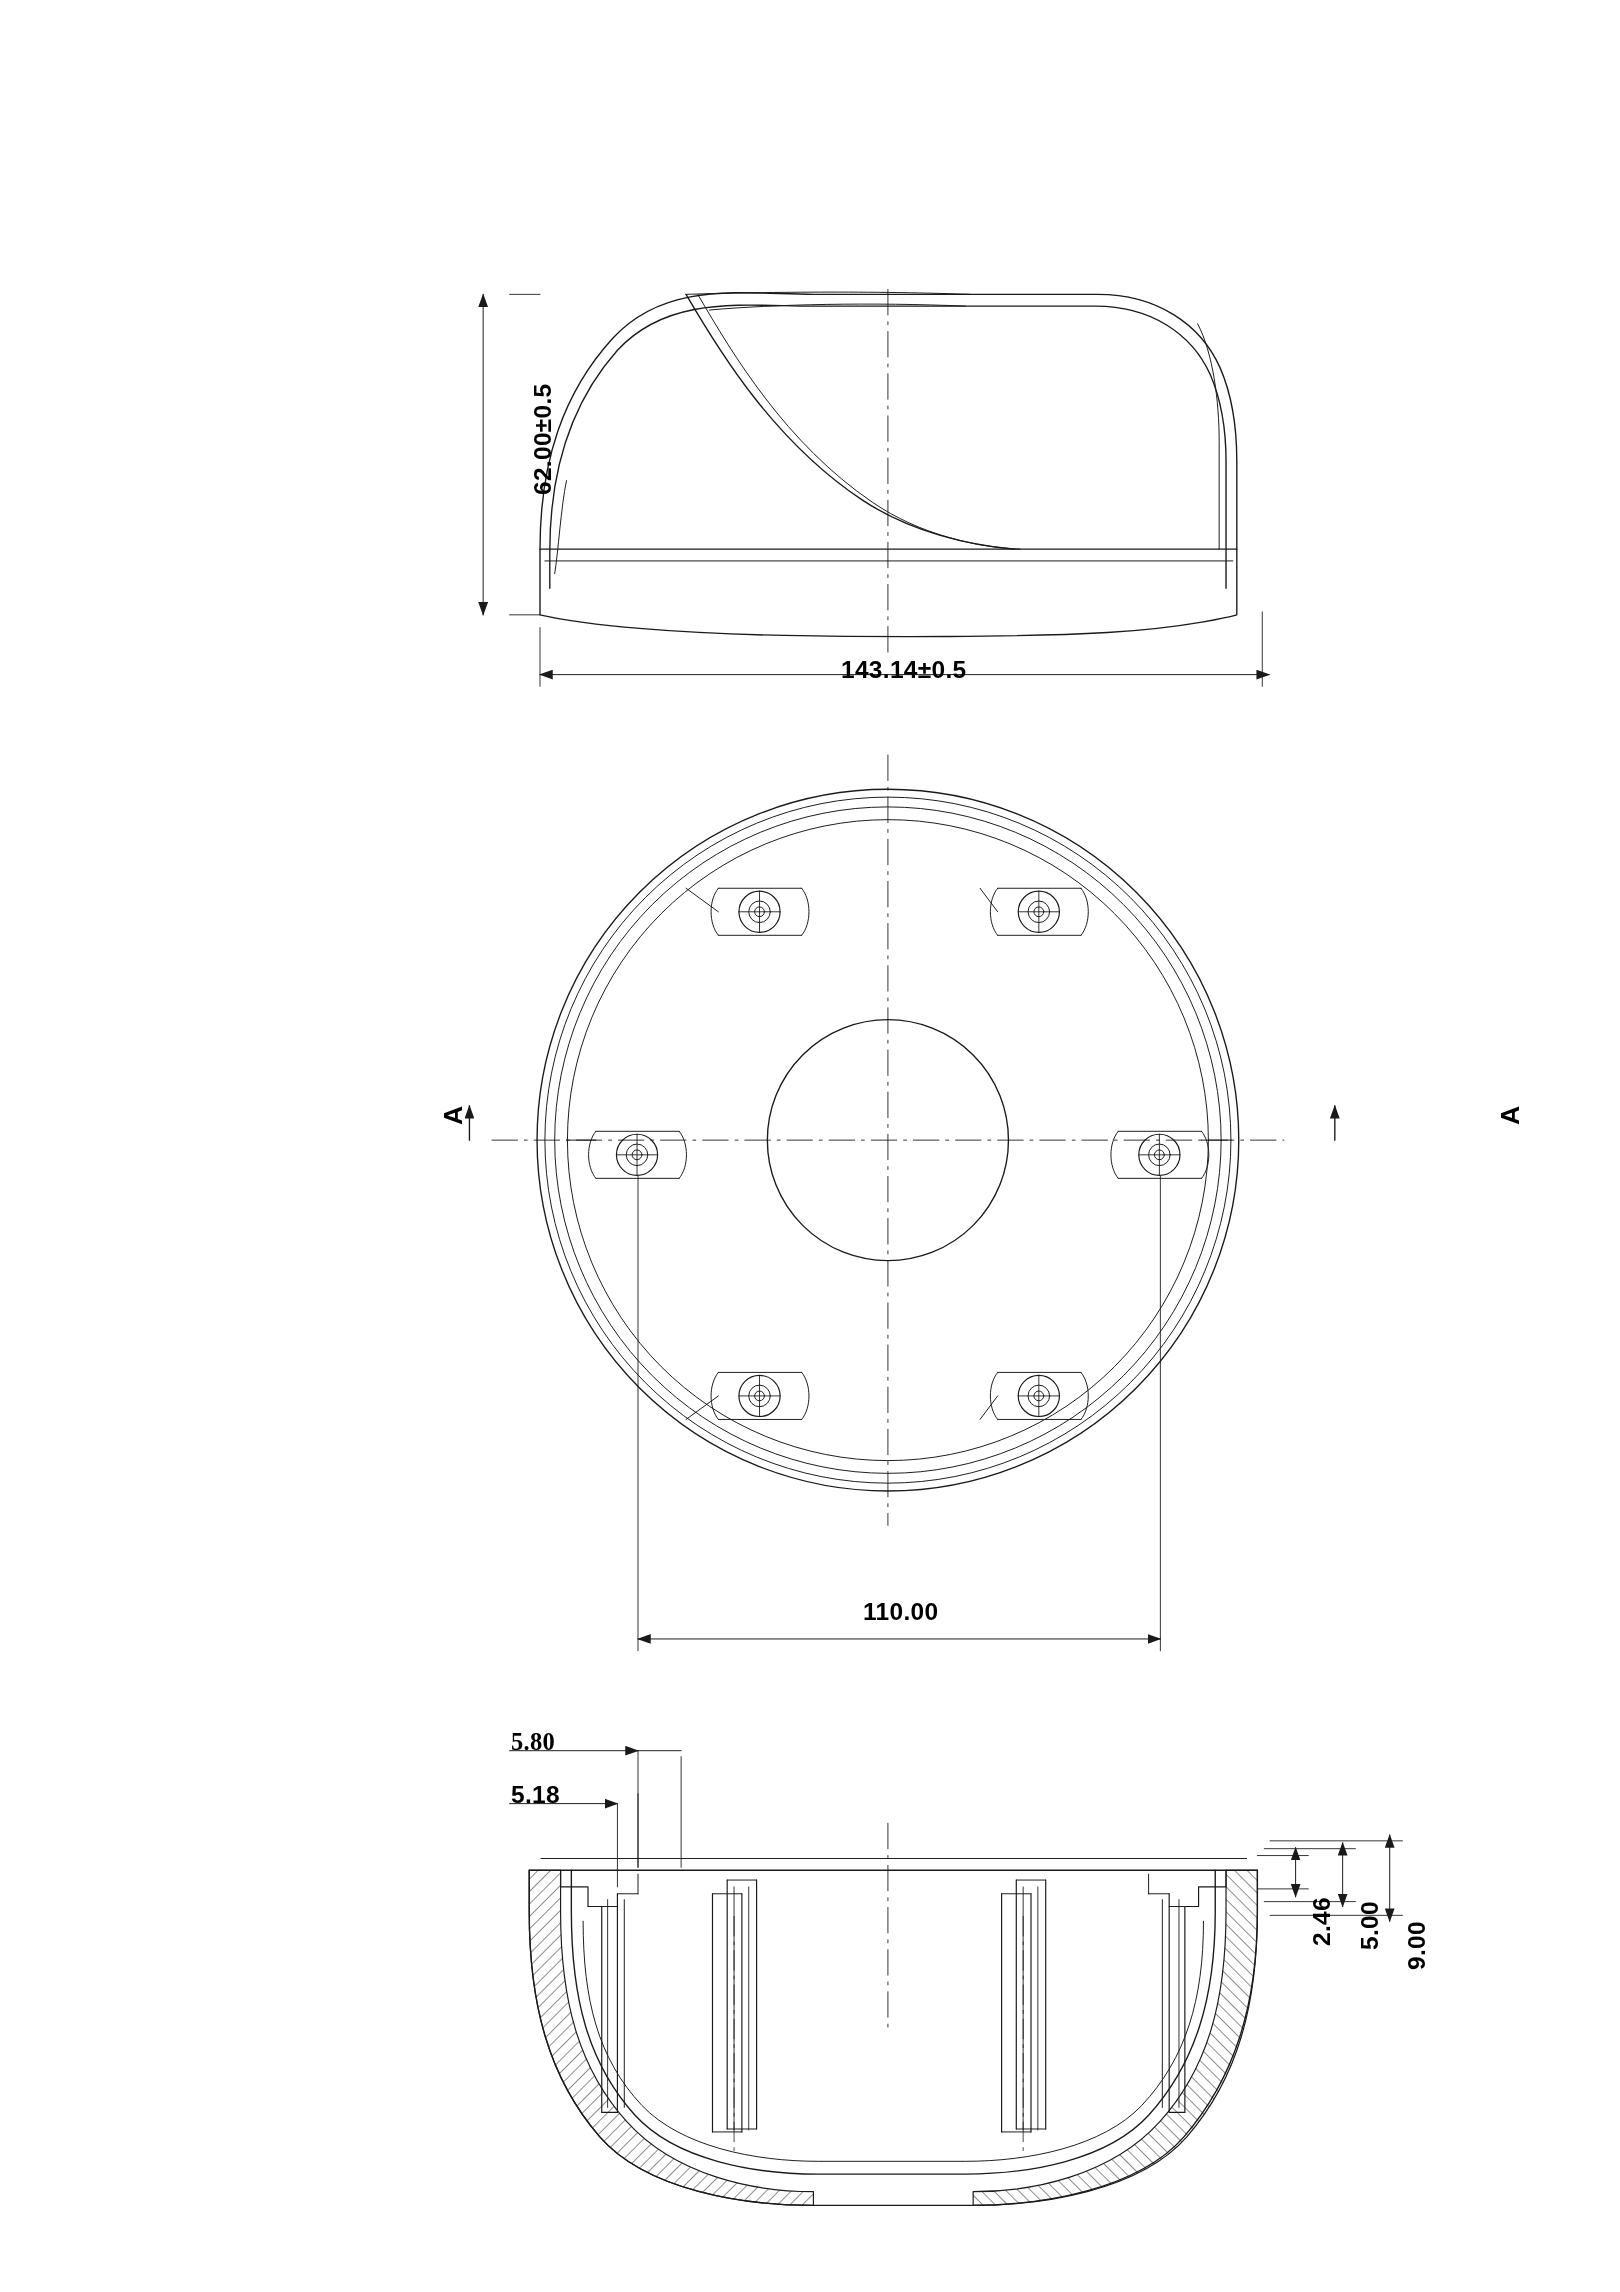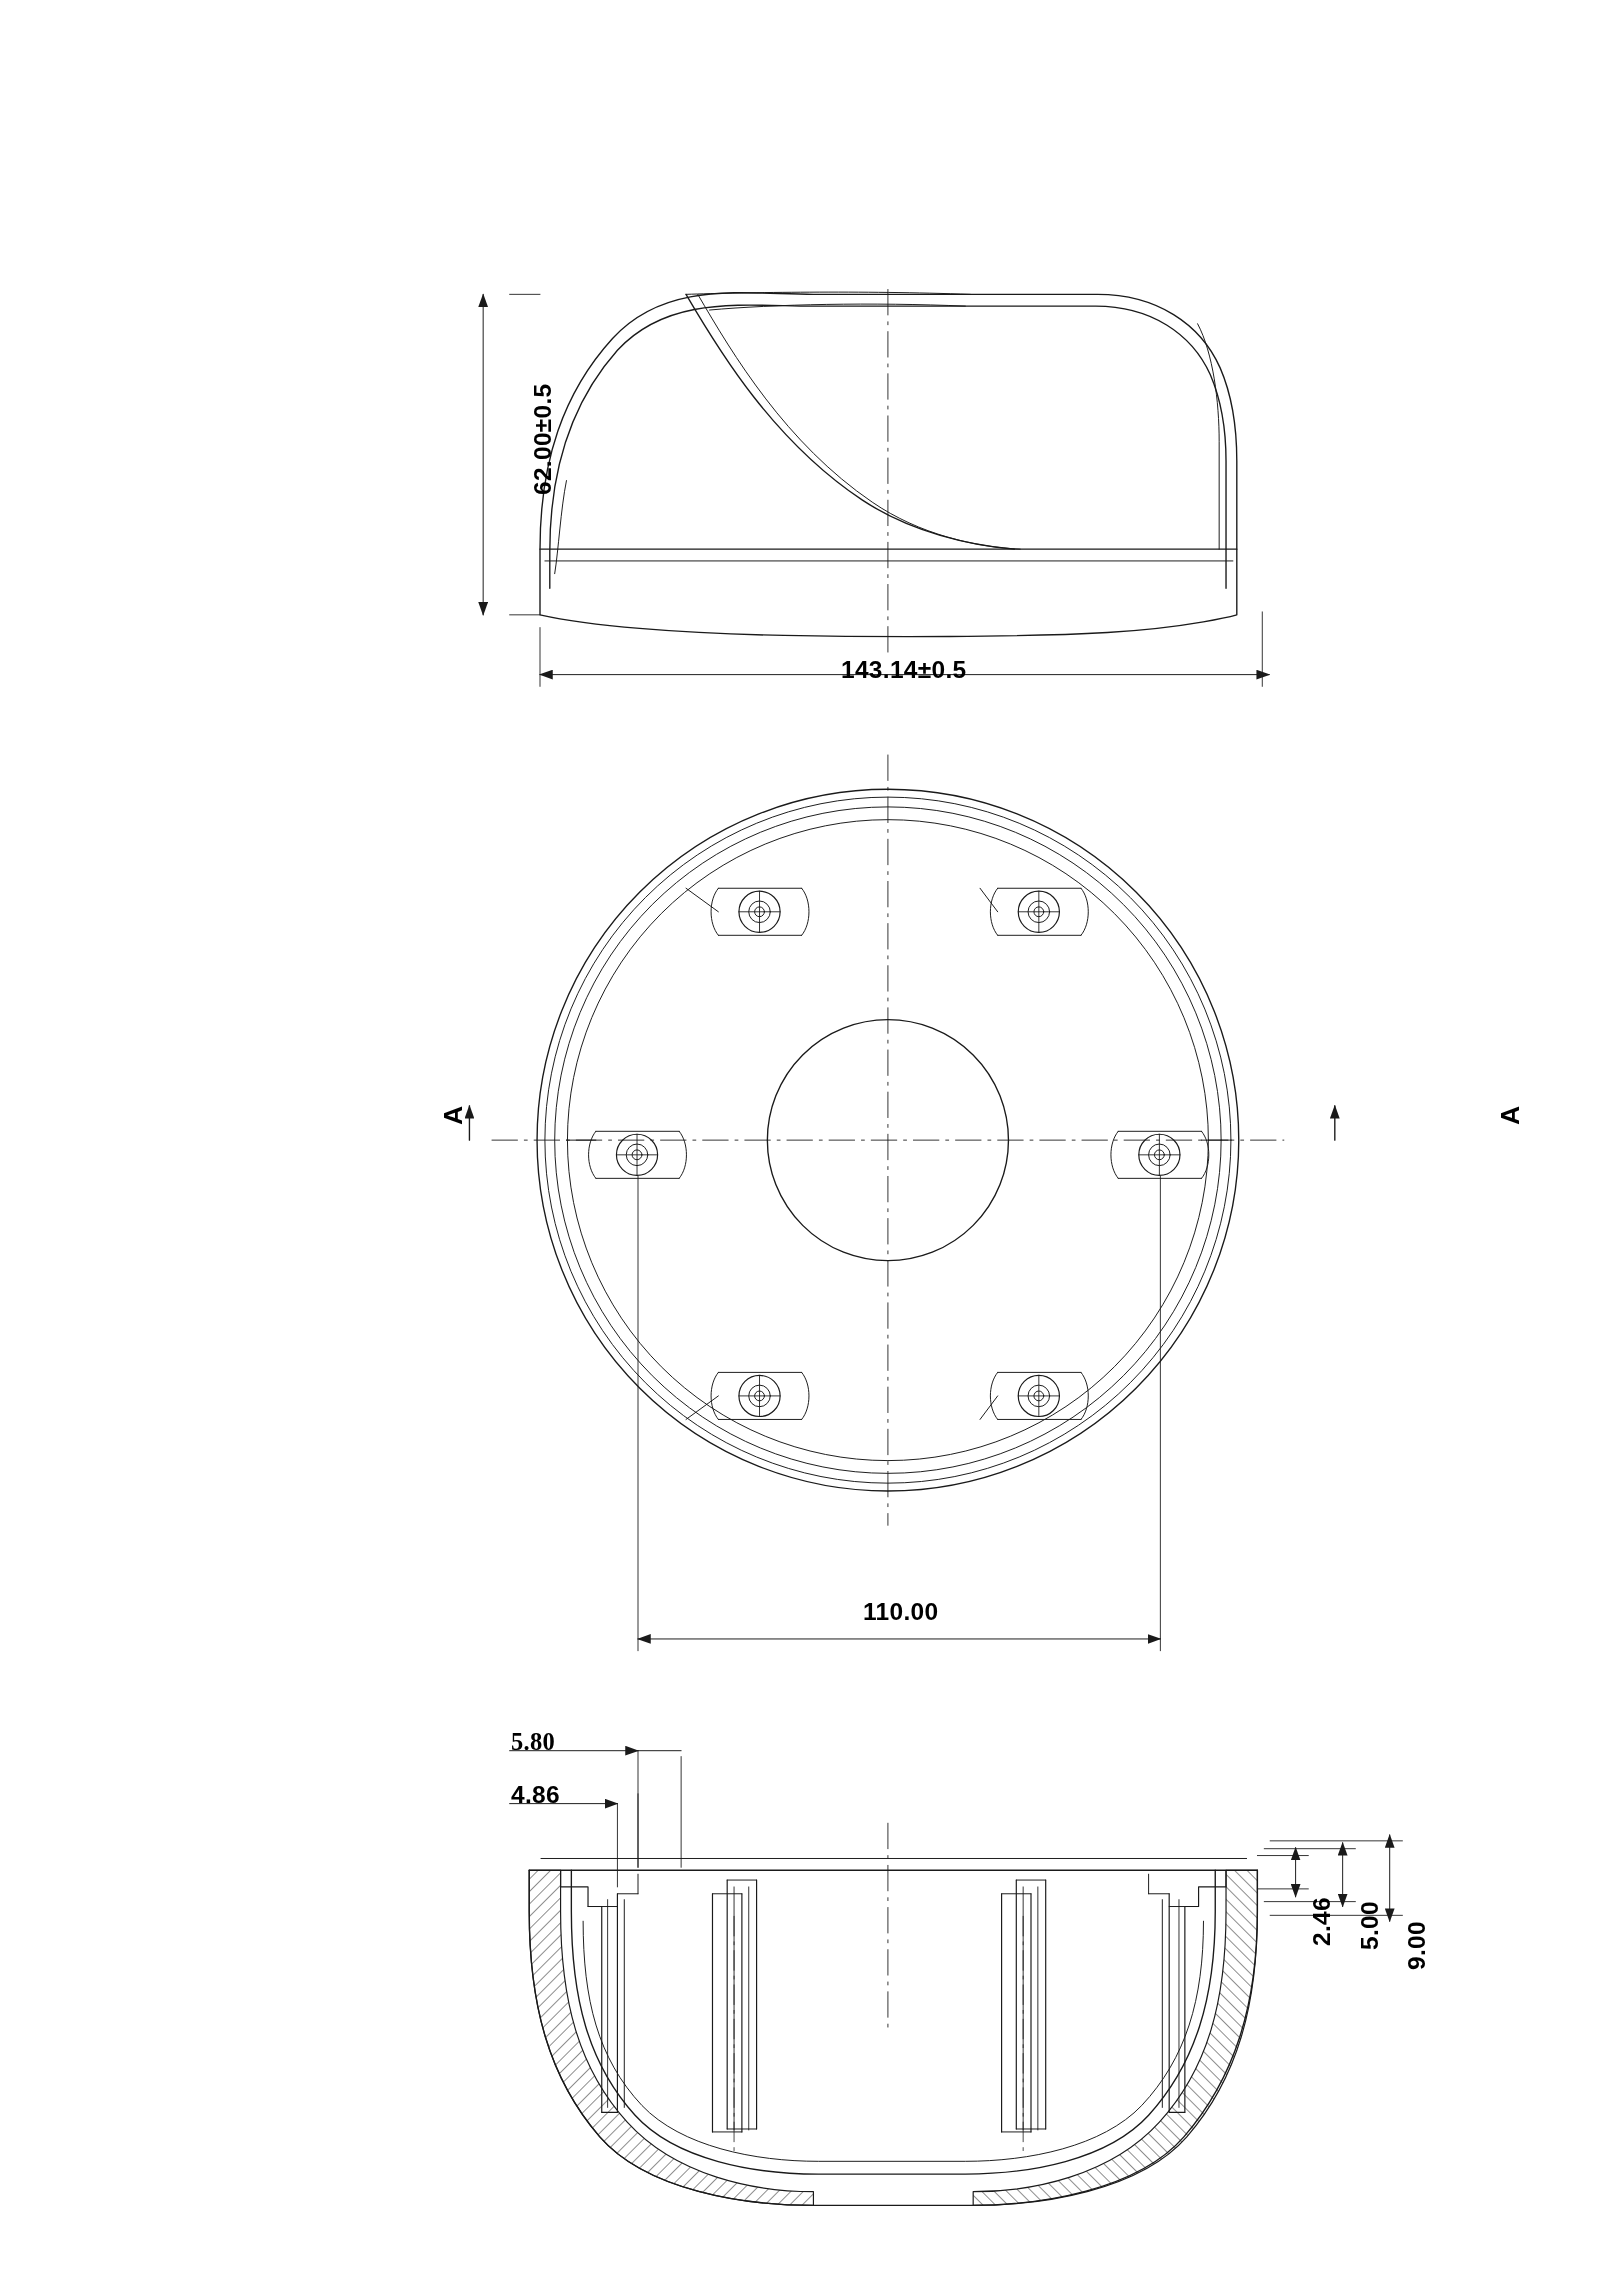--- a/index.html
+++ b/index.html
@@ -337,21 +337,21 @@
   </svg>
 
   <div class="dim-label vert" style="left:529px; top:495px;">62.00±0.5</div>
 
   <div class="dim-label" style="left:841px; top:642px;margin-top:14px;">143.14±0.5</div>
 
   <div class="dim-label" style="left:863px; top:1598px;text-align:center;">110.00</div>
 
   <div class="dim-label" style="left:511px; top:1728px;font-family:Liberation Serif, serif;">5.80</div>
 
-  <div class="dim-label" style="left:511px; top:1781px;">4.86</div>
+  <div class="dim-label" style="left:511px; top:1781px;">5.18</div>
 
   <div class="dim-label vert" style="left:1308px; top:1946px;">2.46</div>
 
   <div class="dim-label vert" style="left:1356px; top:1950px;">5.00</div>
 
   <div class="dim-label vert" style="left:1403px; top:1970px;">9.00</div>
 
   <div class="section-letter rot-left" style="left:438px; top:1125px;">A</div>
 
   <div class="section-letter rot-left" style="left:1495px; top:1125px;">A</div>

